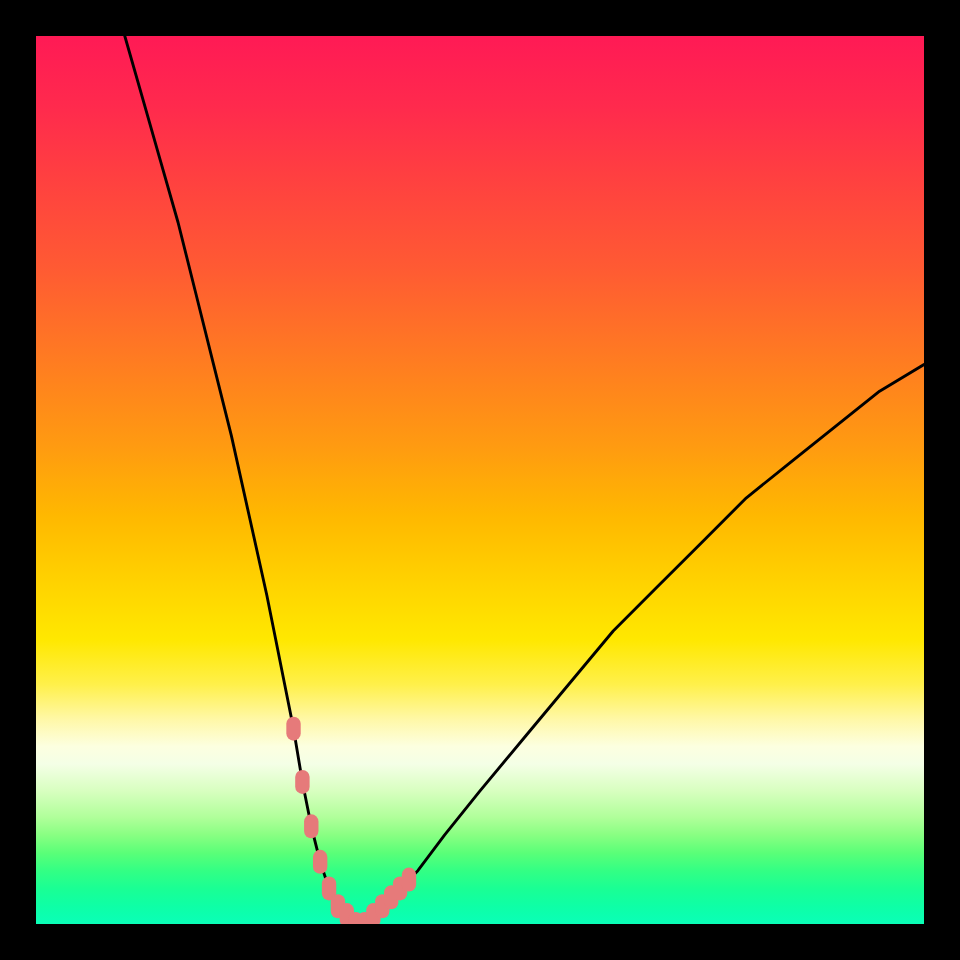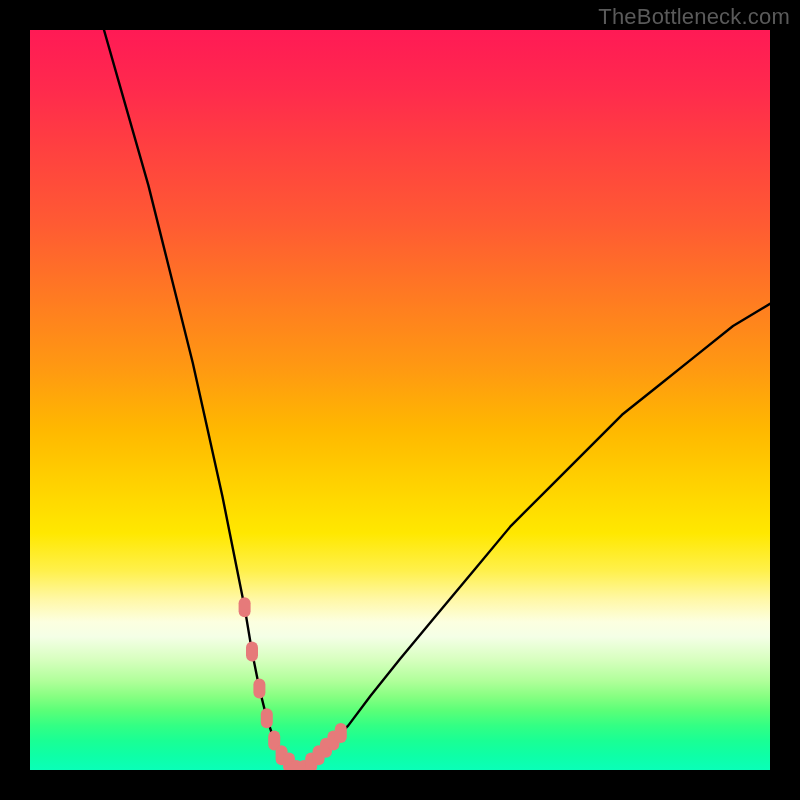--- a/index.html
+++ b/index.html
@@ -84,14 +84,13 @@
           <rect x="260.40" y="730.00" width="12" height="20" rx="6" ry="6" fill="#e67a7a"></rect>
           <rect x="267.80" y="730.00" width="12" height="20" rx="6" ry="6" fill="#e67a7a"></rect>
           <rect x="275.20" y="722.60" width="12" height="20" rx="6" ry="6" fill="#e67a7a"></rect>
           <rect x="282.60" y="715.20" width="12" height="20" rx="6" ry="6" fill="#e67a7a"></rect>
           <rect x="290.00" y="707.80" width="12" height="20" rx="6" ry="6" fill="#e67a7a"></rect>
           <rect x="297.40" y="700.40" width="12" height="20" rx="6" ry="6" fill="#e67a7a"></rect>
           <rect x="304.80" y="693.00" width="12" height="20" rx="6" ry="6" fill="#e67a7a"></rect>
         </g>
     </svg>
   </div>
-  <div class="watermark">TheBottleneck.com</div>
 </div>
 
 </body></html>

